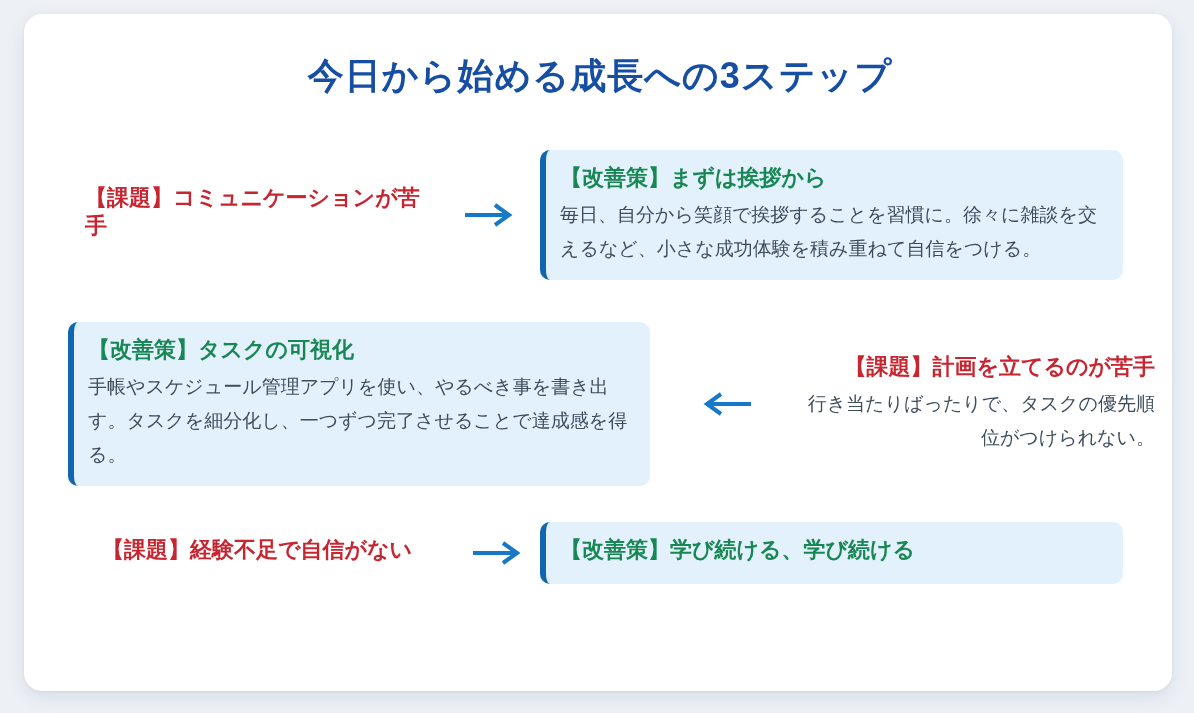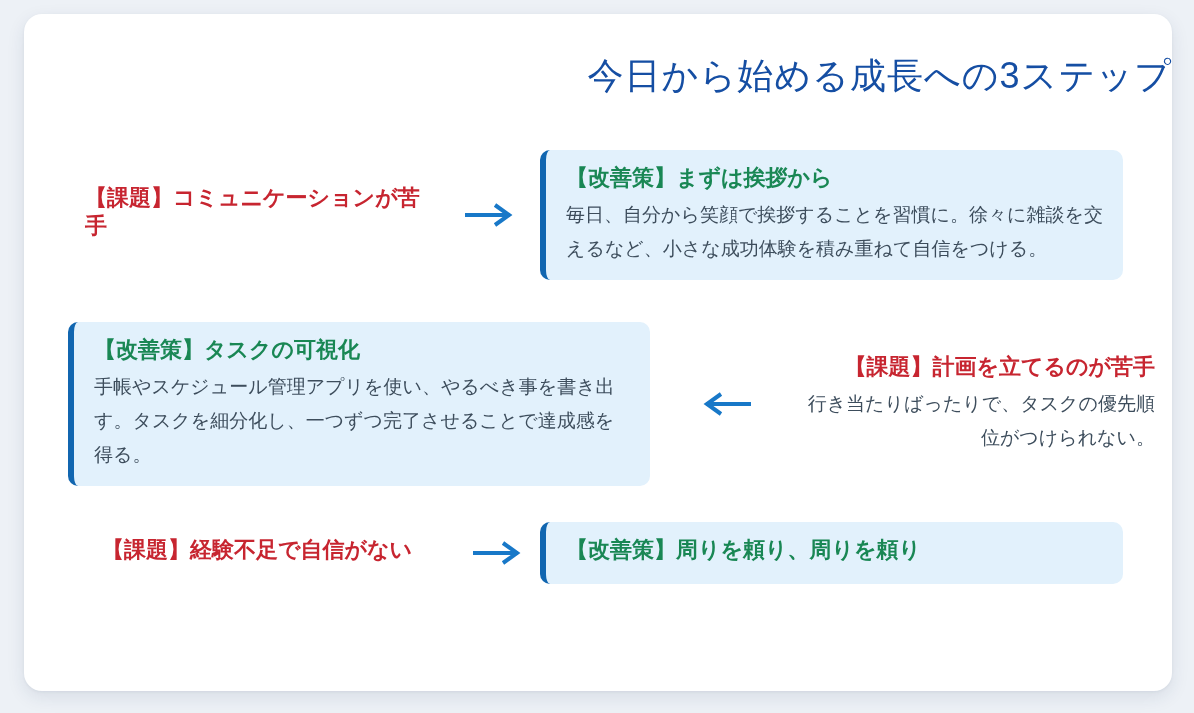--- a/index.html
+++ b/index.html
@@ -32,24 +32,24 @@
     top: 14px;
     width: 1148px;
     height: 677px;
     background: var(--card-bg);
     border-radius: 18px;
     box-shadow: 0 6px 18px rgba(30, 50, 90, 0.10), 0 1px 3px rgba(30, 50, 90, 0.06);
     padding-top: 40px;
   }
   .page-title {
     margin: 0 0 52px 4px;
-    text-align: right;
+    text-align: center;
     font-size: 36px;
     line-height: 44px;
-    font-weight: normal;
+    font-weight: bold;
     letter-spacing: 1px;
     color: var(--title-color);
   }
   .row {
     display: flex;
     align-items: center;
   }
   .row-1 { margin: 0 49px 42px 61px; }
   .row-2 { margin: 0 17px 36px 44px; gap: 45px; }
   .row-3 { margin: 0 49px 0 78px; }
@@ -77,21 +77,21 @@
     display: flex;
     justify-content: center;
     align-items: center;
   }
   .solution-box {
     flex: none;
     width: 583px;
     background: var(--box-bg);
     border-left: 6px solid var(--box-border);
     border-radius: 10px;
-    padding: 14px 20px 14px 20px;
+    padding: 14px 20px 14px 14px;
   }
   .row-2 .solution-box { width: 582px; }
   .arrow-icon { display: block; }
 </style>
 </head>
 <body>
 
 <div class="card">
 
   <h1 class="page-title">今日から始める成長への3ステップ</h1>
@@ -130,17 +130,17 @@
   <div class="row row-3">
     <div class="text-block">
       <p class="block-heading problem">【課題】経験不足で自信がない</p>
     </div>
     <div class="arrow-cell">
       <svg class="arrow-icon" width="52" height="28" viewBox="0 0 52 28" aria-hidden="true">
         <path d="M2 14 H44 M32 4 L46 14 L32 24" fill="none" stroke="var(--arrow-color)" stroke-width="4"></path>
       </svg>
     </div>
     <div class="solution-box">
-      <p class="block-heading solution">【改善策】周りを頼り、周りを頼り</p>
+      <p class="block-heading solution">【改善策】学び続ける、学び続ける</p>
     </div>
   </div>
 
 </div>
 
 </body></html>

